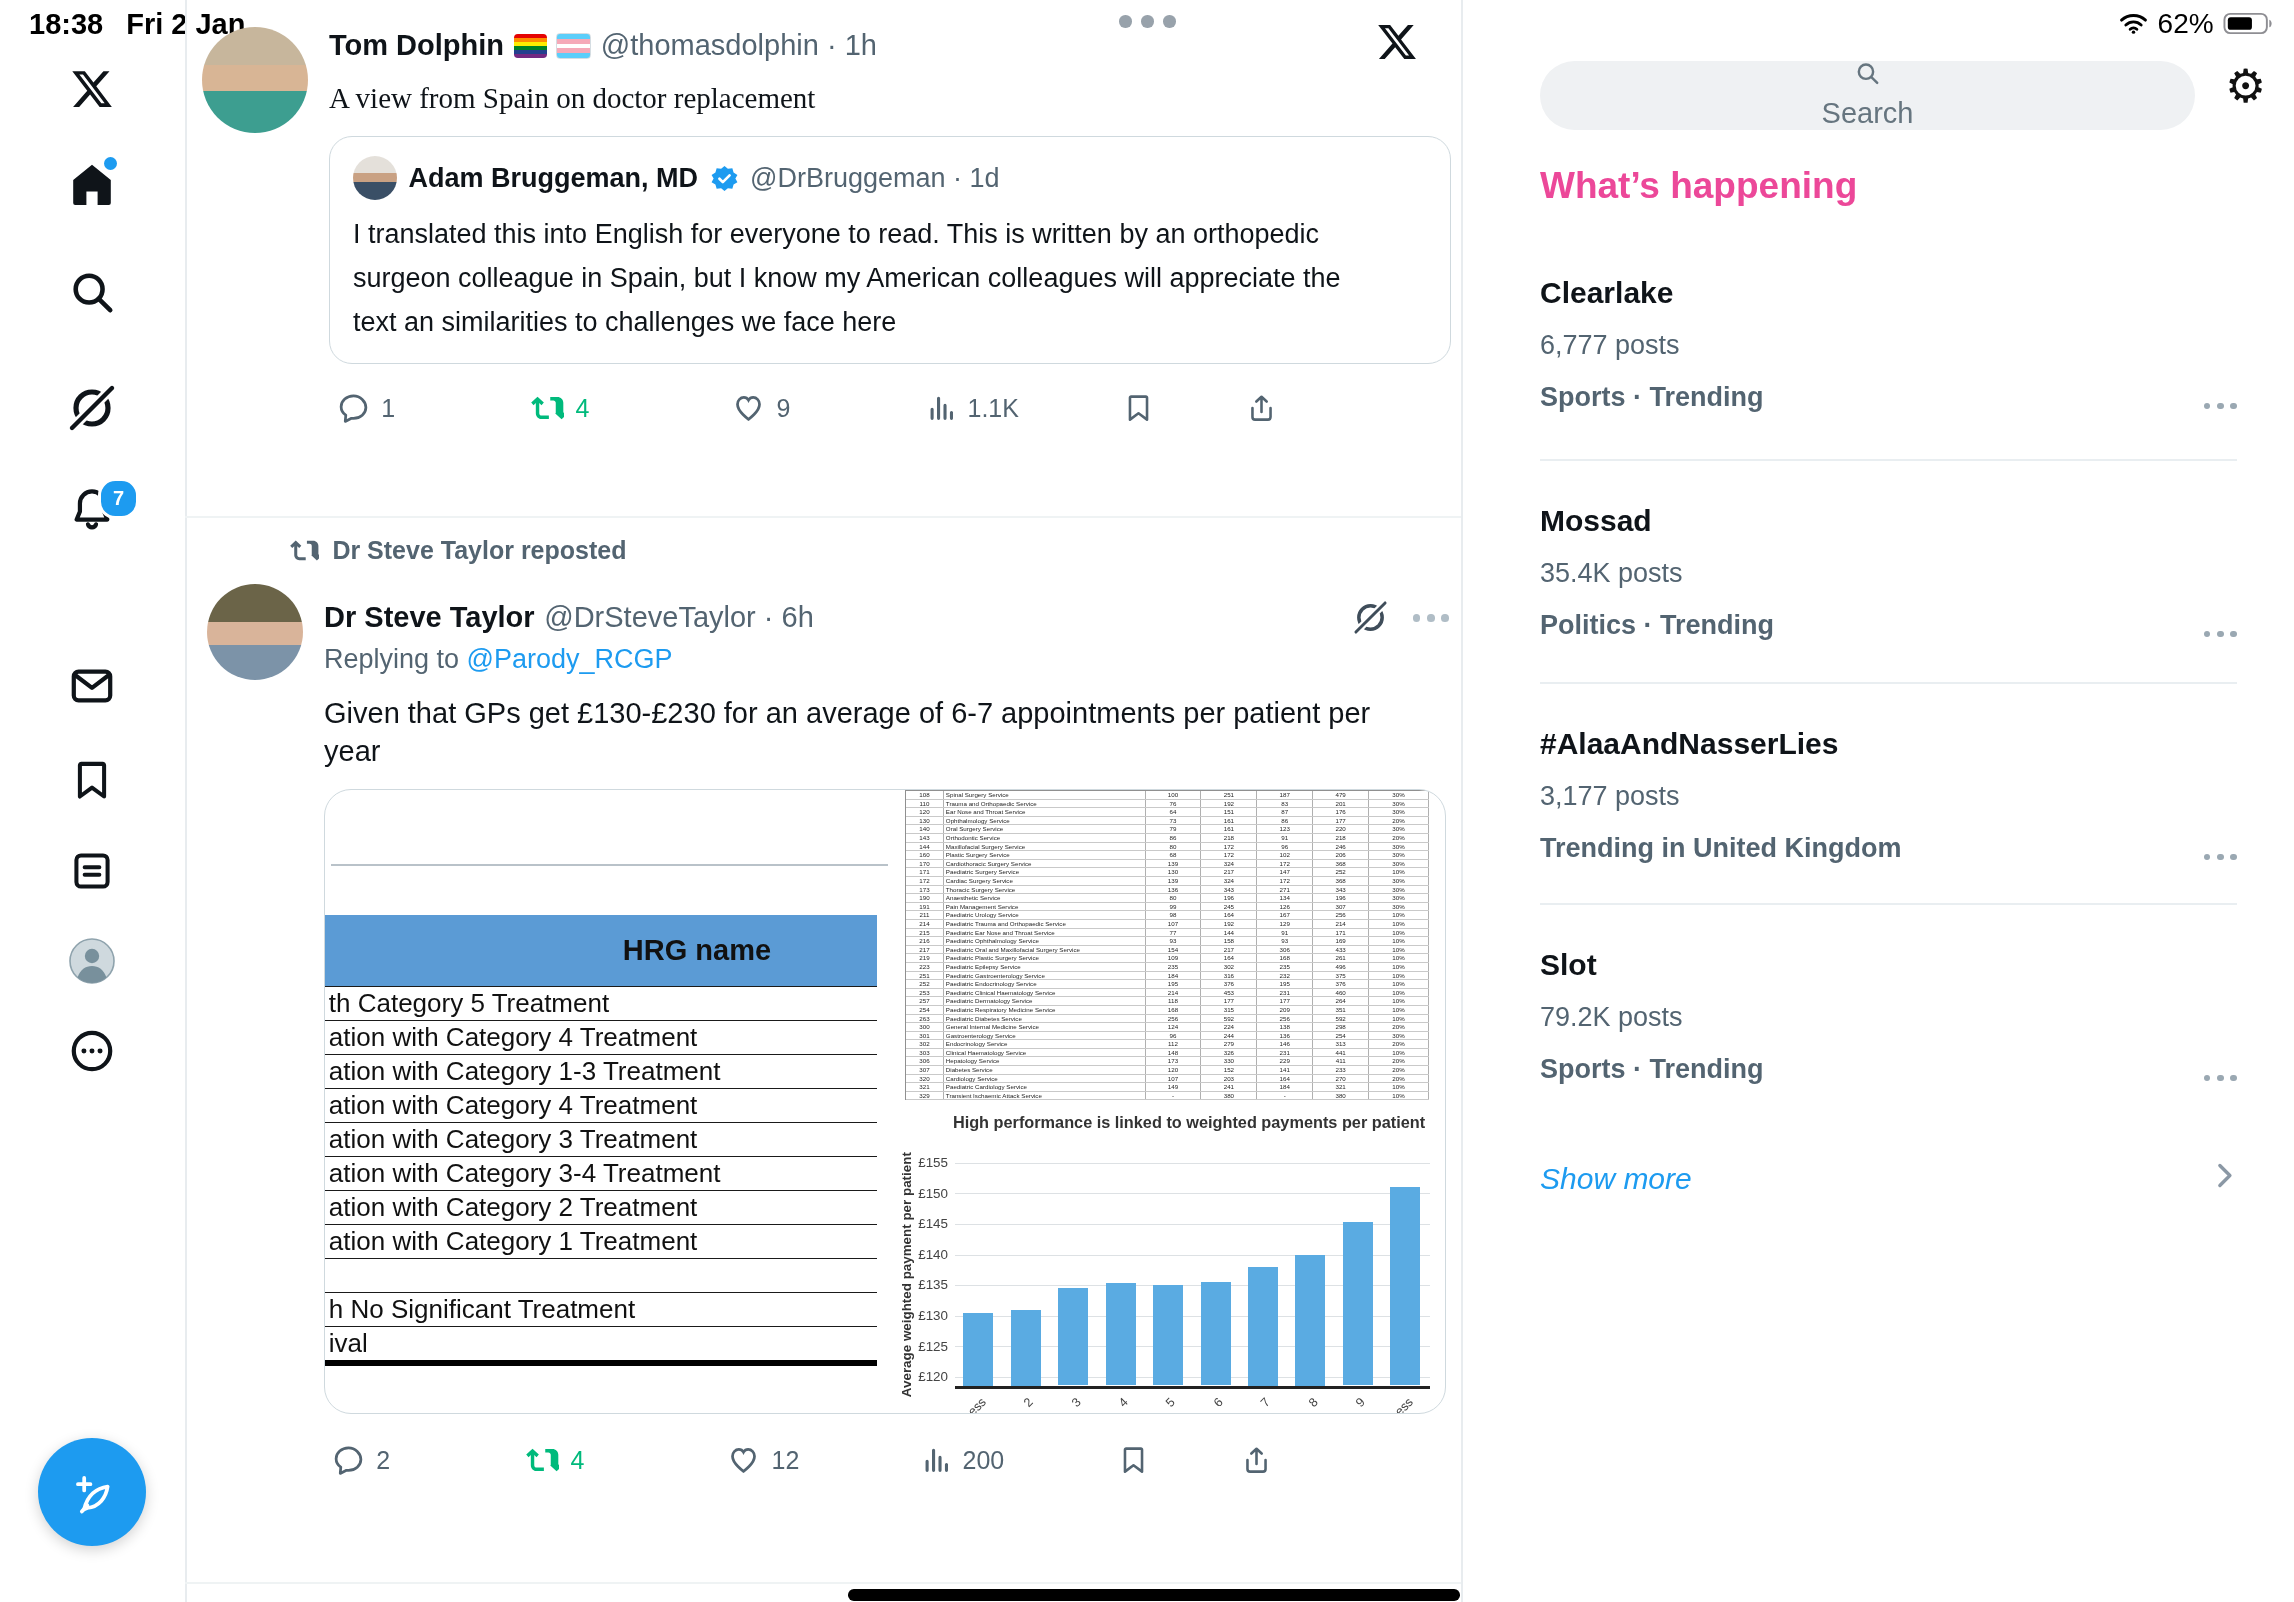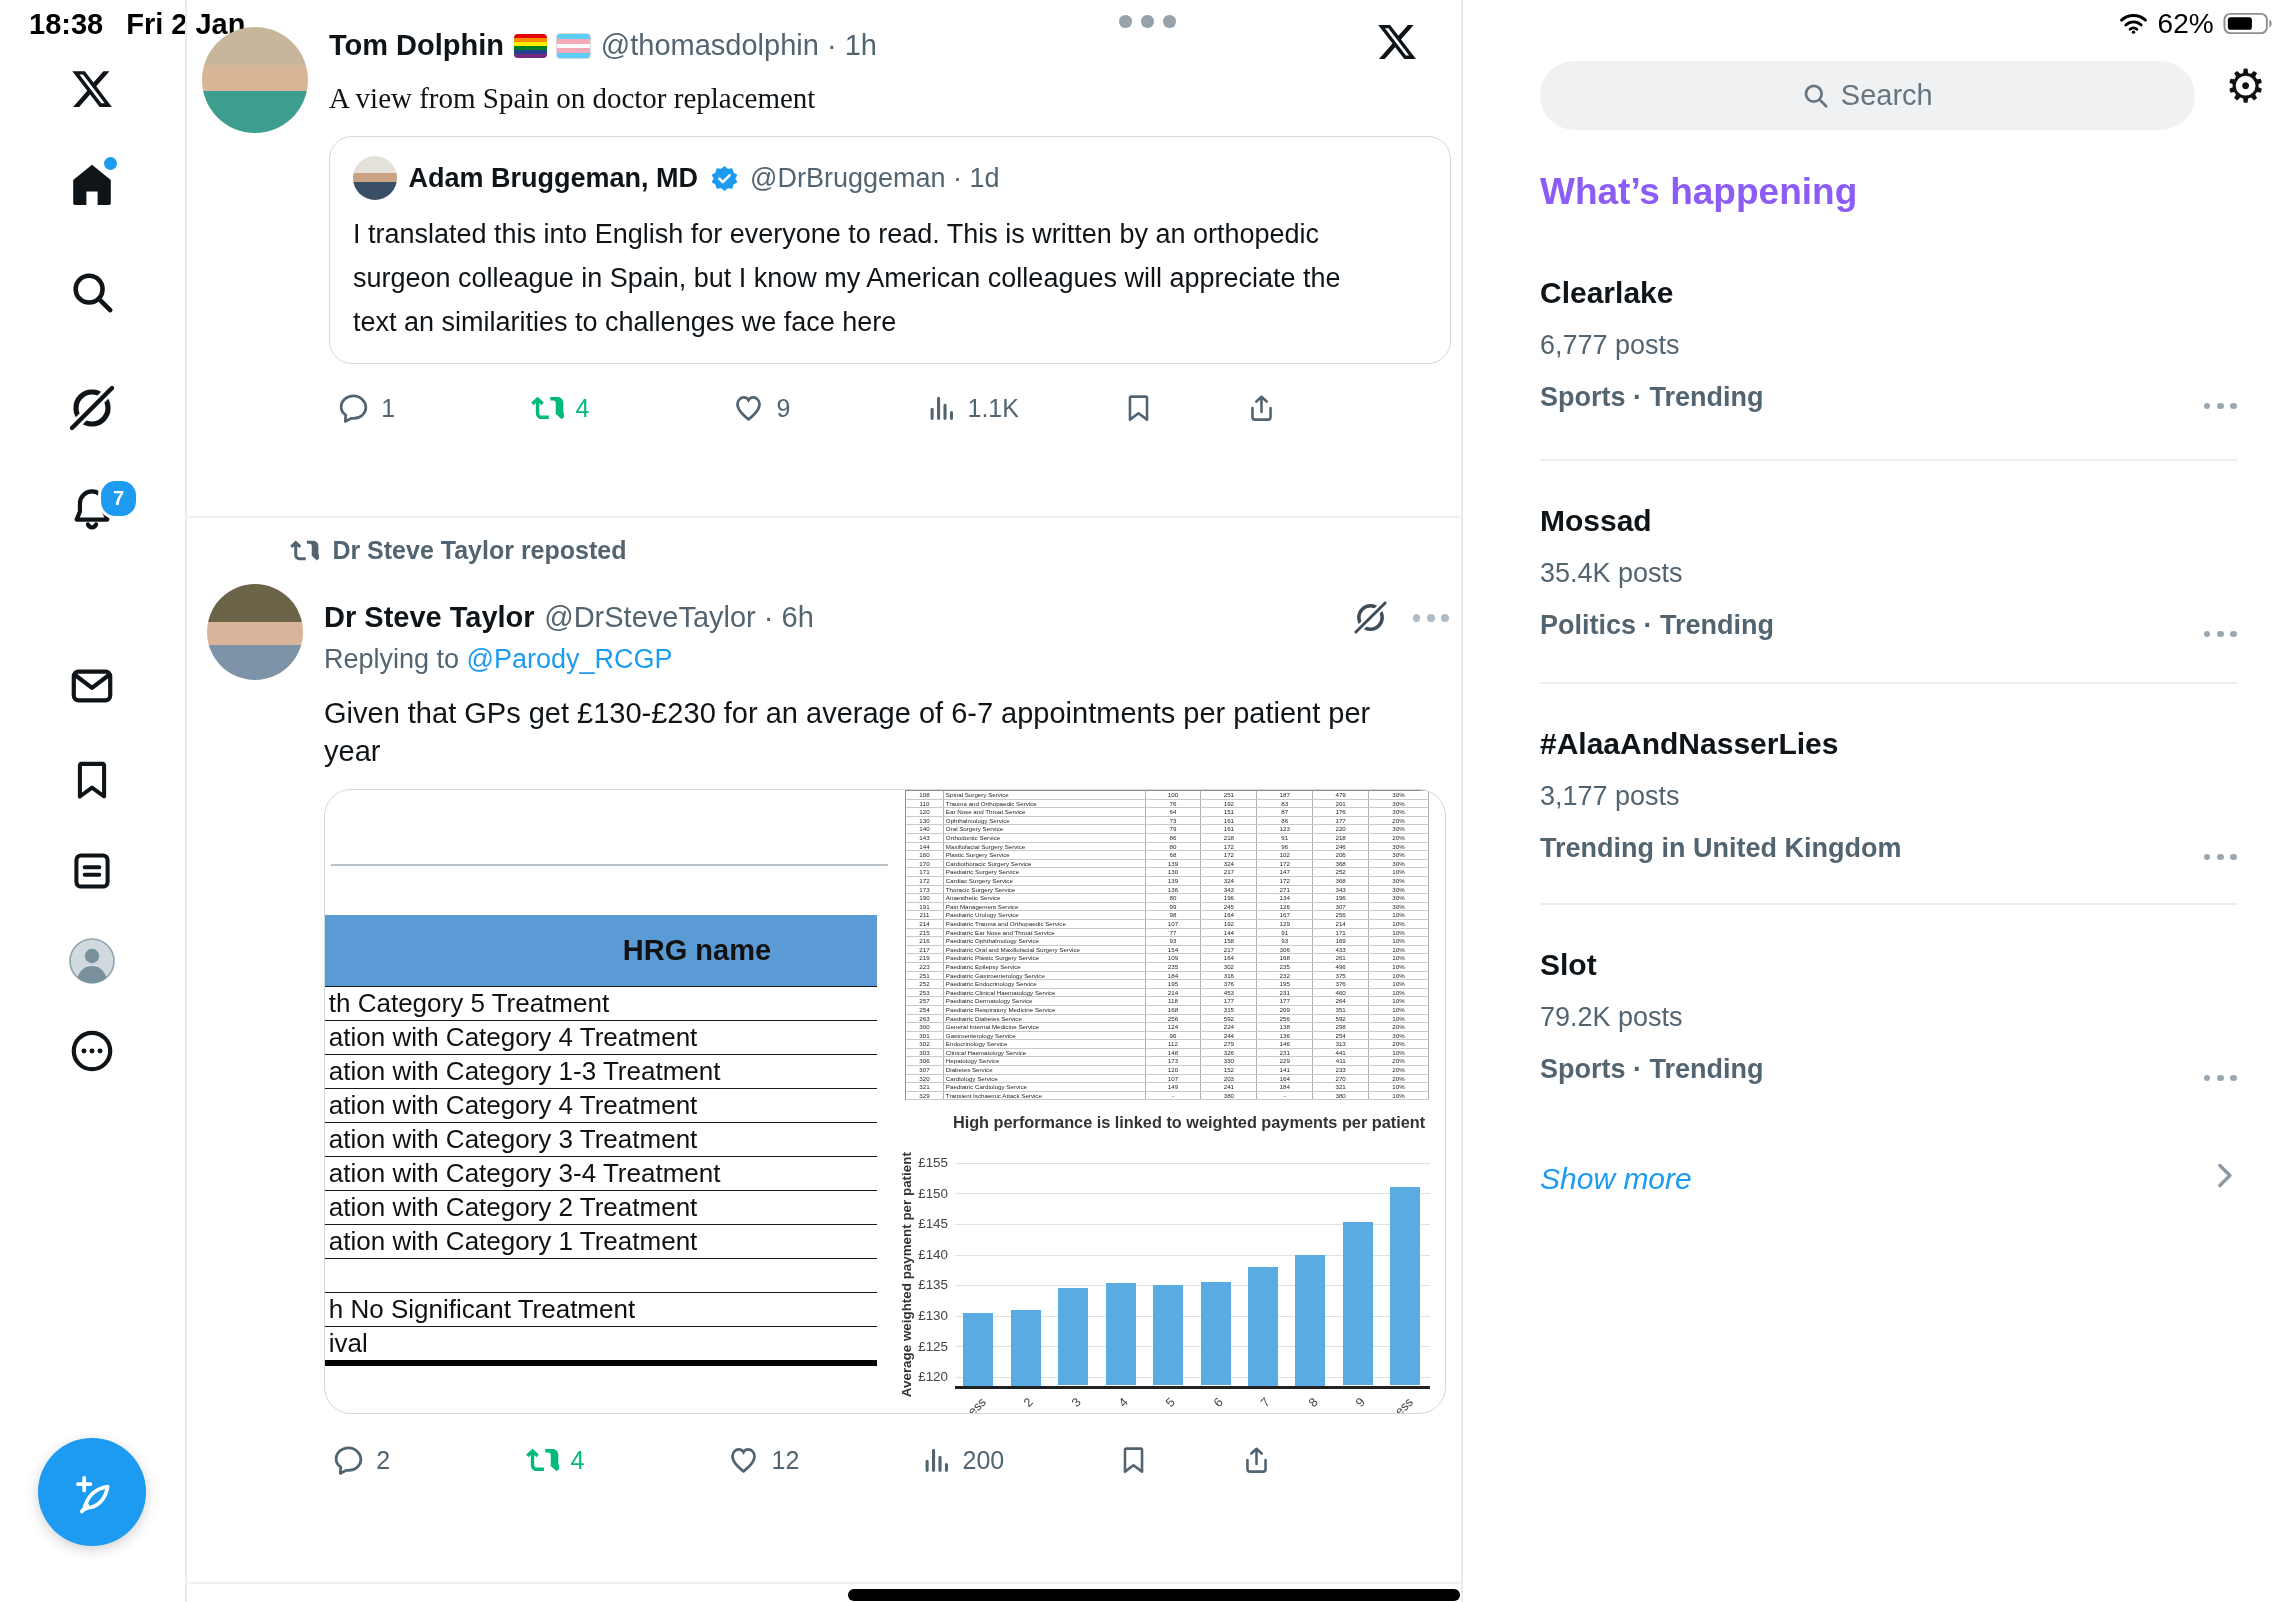--- a/index.html
+++ b/index.html
@@ -81,23 +81,23 @@
       text-align:center;font-size:13.4px;font-weight:700;color:#333;}
   .gridline{position:absolute;height:1px;background:#dde1e4;}
   .ytick{position:absolute;left:0;width:53px;text-align:right;font-size:13.4px;color:#444;}
   .baseline{position:absolute;height:2.9px;background:#222;}
   .bar{position:absolute;}
   .xlab{position:absolute;width:106px;text-align:right;font-size:12.5px;color:#444;
       transform:rotate(-45deg);transform-origin:100% 0;white-space:nowrap;}
 
   
   .search-pill{position:absolute;left:1540px;top:61px;width:655px;height:69px;border-radius:35px;background:#eff1f3;
-      display:flex;align-items:center;justify-content:center;gap:11.5px;color:#66757f;font-size:29px;}
+      display:flex;align-items:center;justify-content:center;gap:11.5px;color:#66757f;font-size:29px;flex-direction:column;}
   .gear{position:absolute;left:2225px;top:63px;font-size:46px;color:#111;line-height:1;}
-  .wh-head{position:absolute;left:1540px;top:171px;font-size:37px;font-weight:800;color:#8b5cf6;}
+  .wh-head{position:absolute;left:1540px;top:165px;font-size:37px;font-weight:800;color:#ec4899;}
   .trend{position:absolute;left:1540px;width:697px;}
   .trend-title{font-size:30px;font-weight:800;color:#0f1419;line-height:37px;}
   .trend-posts{margin-top:19px;font-size:27px;color:#536471;}
   .trend-meta{margin-top:21px;font-size:27px;font-weight:600;color:#536471;}
   .trend-dots{position:absolute;right:0;bottom:3.8px;display:flex;gap:6.7px;}
   .trend-dots i{width:6.7px;height:6.7px;border-radius:50%;background:#9aa8b2;}
   .tdiv{position:absolute;left:1540px;width:697px;height:1.9px;background:#e9eef1;}
   .show-more{position:absolute;left:1540px;top:1162px;font-size:30px;color:#1d9bf0;font-style:italic;}
   .chev{position:absolute;left:2206px;top:1157px;}
 

